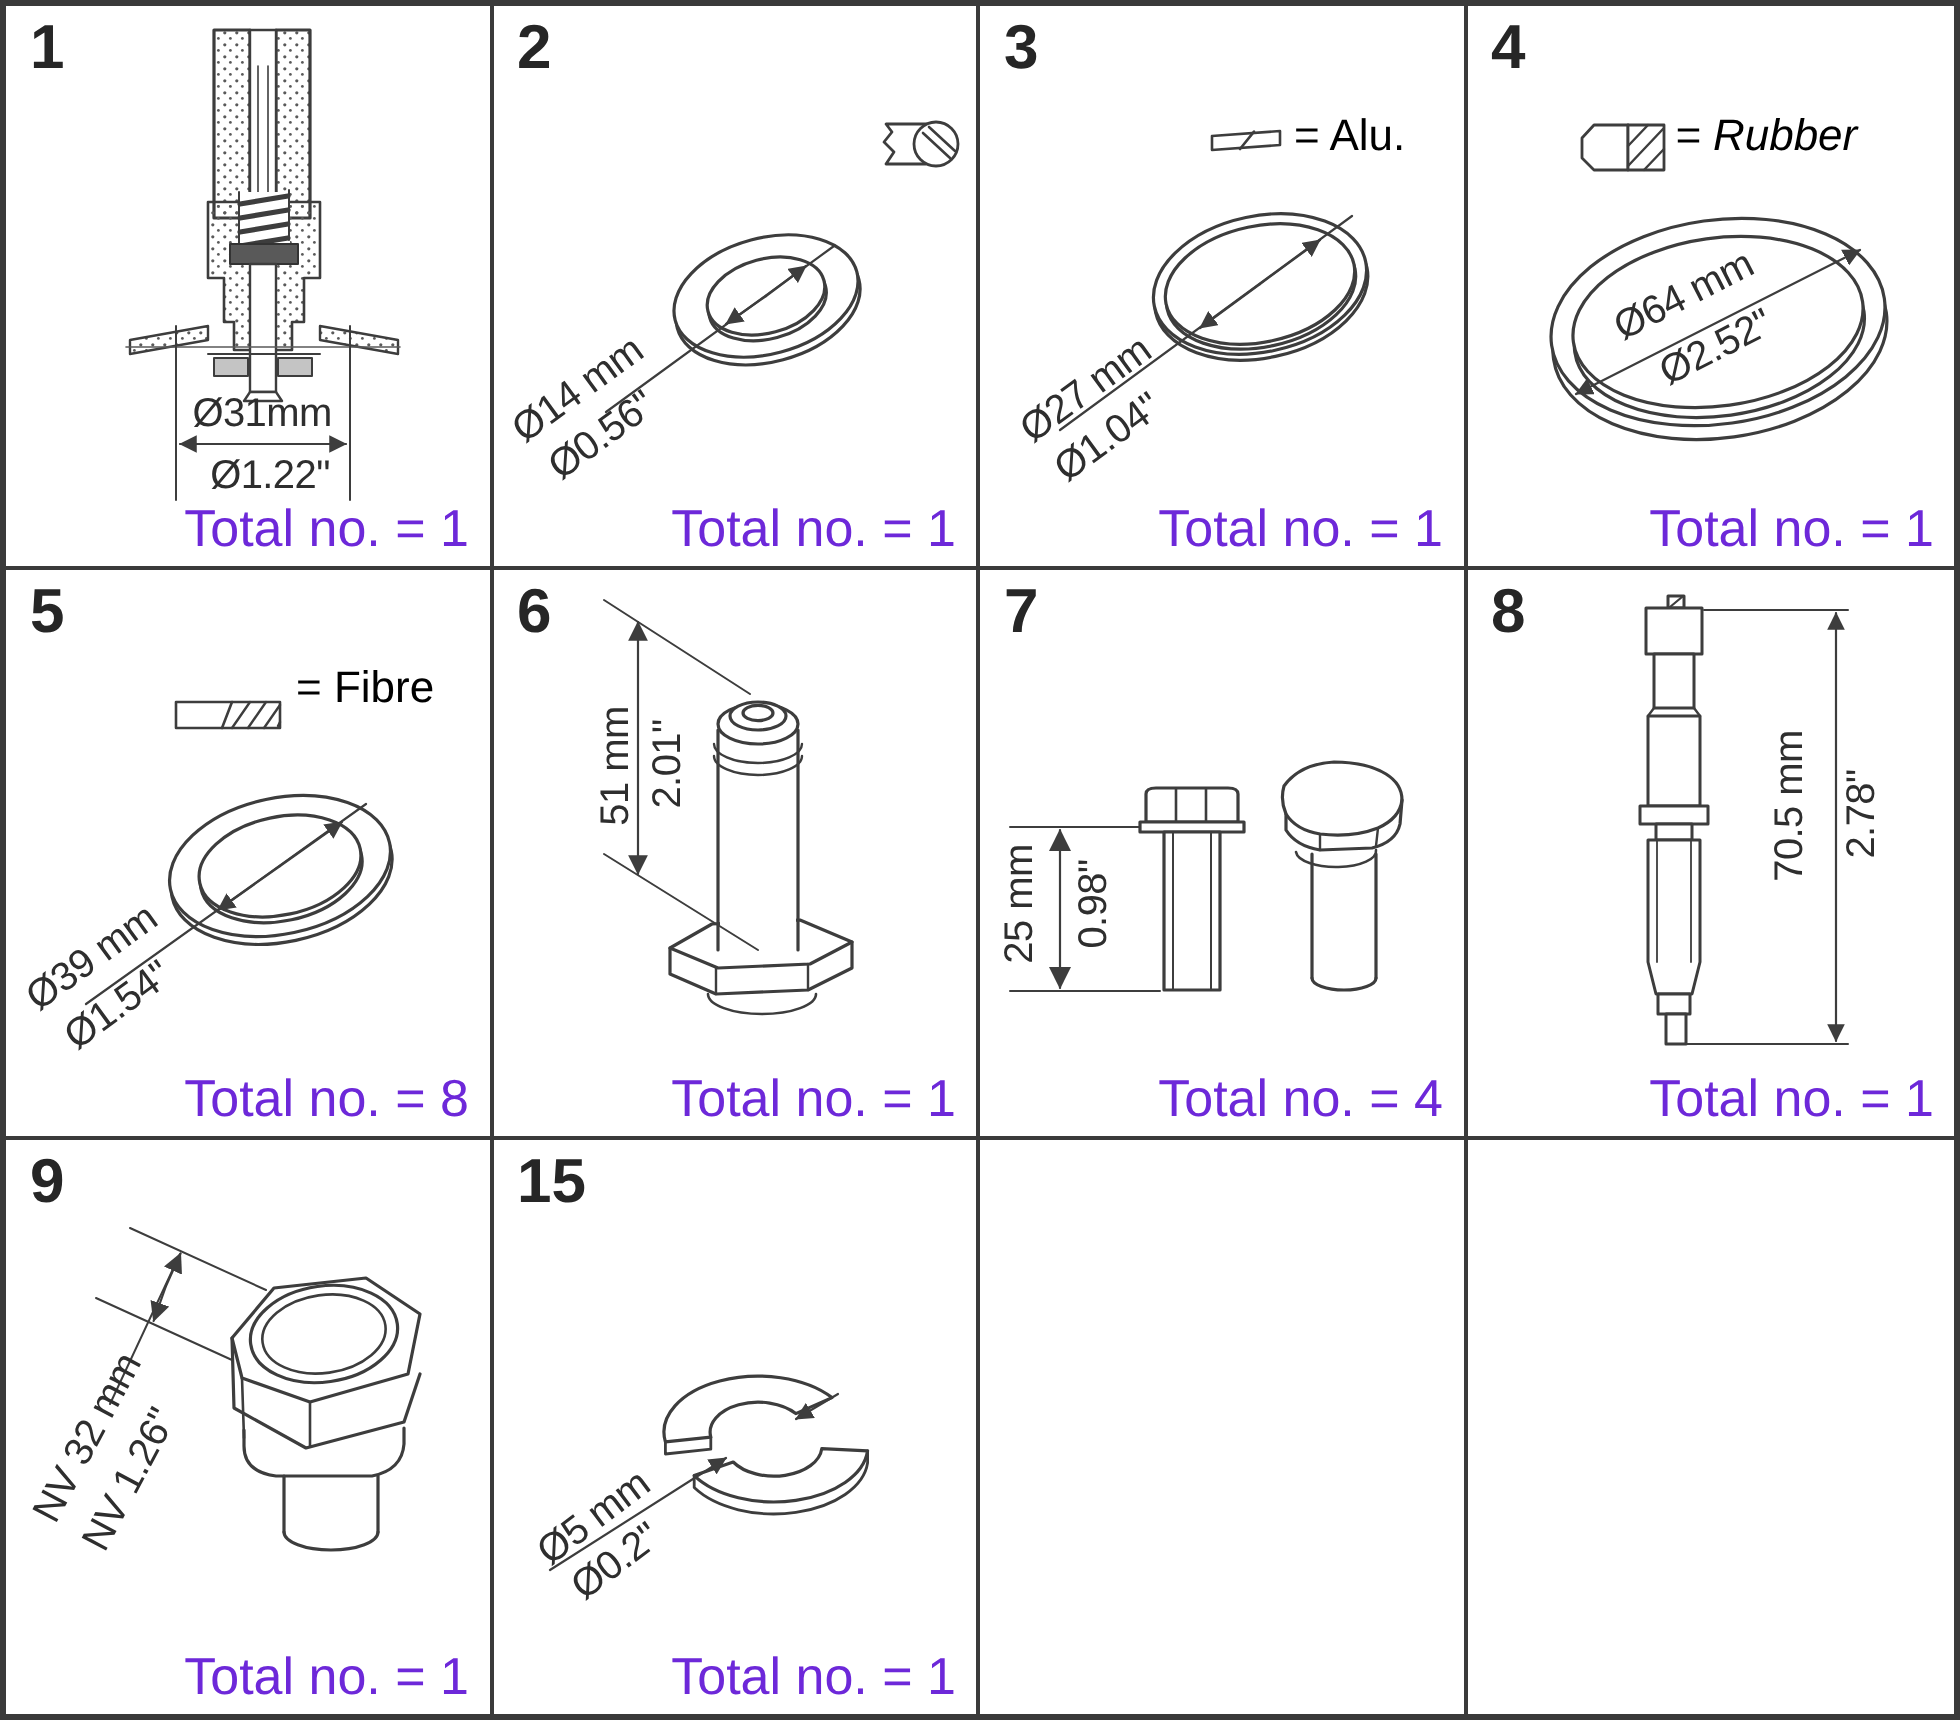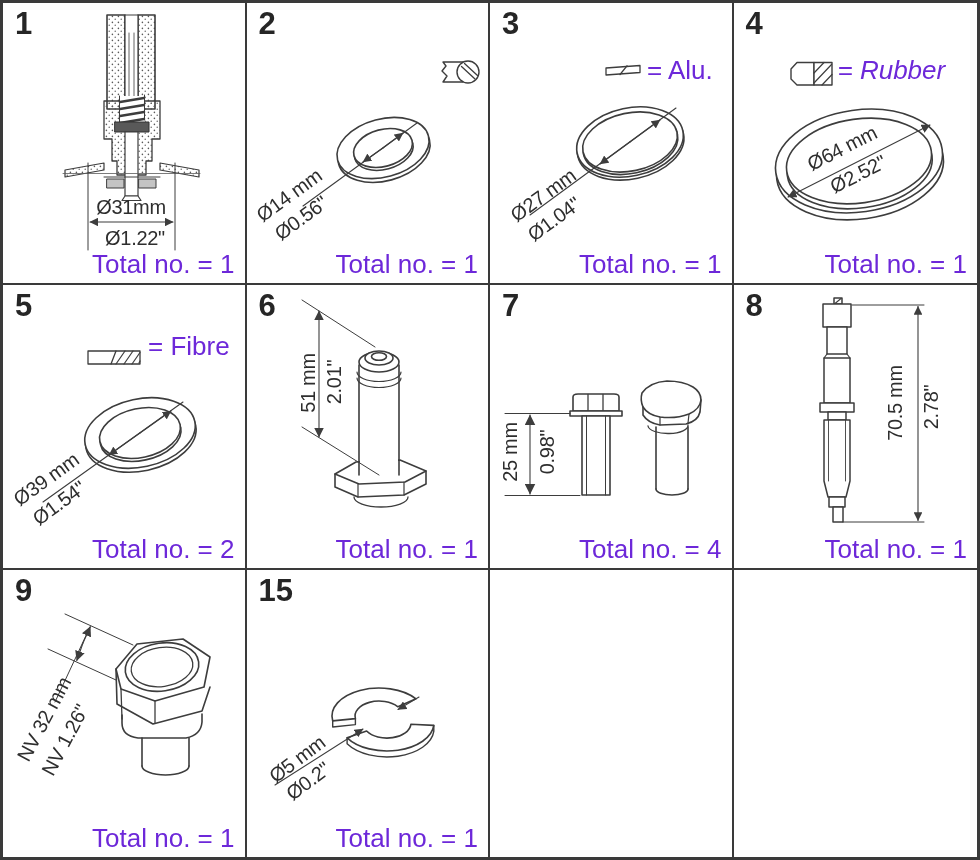--- a/index.html
+++ b/index.html
@@ -8,21 +8,21 @@
     border:3px solid #3a3a3a;background:#fff;
     display:grid;grid-template-columns:repeat(4,243.5px);grid-template-rows:282px 285px auto;
     font-family:"Liberation Sans",sans-serif;color:#2e2e2e;
   }
   .cell{position:relative;box-sizing:border-box;border-right:2px solid #3a3a3a;border-bottom:2px solid #3a3a3a;overflow:hidden;}
   .cell:nth-child(4n){border-right:none;}
   .cell:nth-child(n+9){border-bottom:none;}
   .num{position:absolute;left:12px;top:5px;font-size:31px;font-weight:bold;color:#262626;line-height:1;}
   .total{position:absolute;right:10px;bottom:6px;font-size:26px;color:#6d28d9;line-height:1;white-space:nowrap;}
   .dim{position:absolute;width:110px;text-align:center;font-size:20px;letter-spacing:-0.3px;color:#2e2e2e;line-height:1.1;white-space:nowrap;}
-  .legend{position:absolute;font-size:26px;color:#6d28d9;line-height:1;white-space:nowrap;}
+  .legend{position:absolute;font-size:22px;color:#000000;line-height:1;white-space:nowrap;}
   svg{position:absolute;left:0;top:0;}
 </style>
 </head>
 <body>
 
 <div class="sheet">
 
   <div class="cell">
     <svg width="243" height="283" viewBox="0 0 243 283" fill="none" stroke="#3d3d3d" stroke-width="1.6" stroke-linecap="round" stroke-linejoin="round">
       <defs>
@@ -165,21 +165,21 @@
         <ellipse cx="137" cy="148" rx="41" ry="24.5" fill="#fff"></ellipse>
       </g>
       <line x1="40" y1="217" x2="180" y2="117" stroke-width="1.1"></line>
       <line x1="137" y1="148" x2="168" y2="126" stroke-width="1.1" marker-end="url(#m5)"></line>
       <line x1="137" y1="148" x2="106" y2="170" stroke-width="1.1" marker-end="url(#m5)"></line>
     </svg>
     <div class="num">5</div>
     <div class="legend" style="left:145px;top:48px;">= Fibre</div>
     <div class="dim" style="left:-12px;top:183px;transform:rotate(-36deg);">Ø39 mm</div>
     <div class="dim" style="left:1px;top:207px;transform:rotate(-36deg);">Ø1.54"</div>
-    <div class="total">Total no. = 2</div>
+    <div class="total">Total no. = 8</div>
   </div>
 
   <div class="cell">
     <svg width="243" height="283" viewBox="0 0 243 283" fill="none" stroke="#3d3d3d" stroke-width="1.6" stroke-linecap="round" stroke-linejoin="round">
       <defs>
         <marker id="m6" viewBox="0 0 10 10" refX="9.5" refY="5" markerWidth="9" markerHeight="9" orient="auto-start-reverse">
           <path d="M0 0 L10 5 L0 10 Z" fill="#3d3d3d" stroke="none"></path>
         </marker>
       </defs>
       <path d="M88 189 L109 177 L153 175 L179 186 L158 197 L112 199 Z" fill="#fff"></path>

